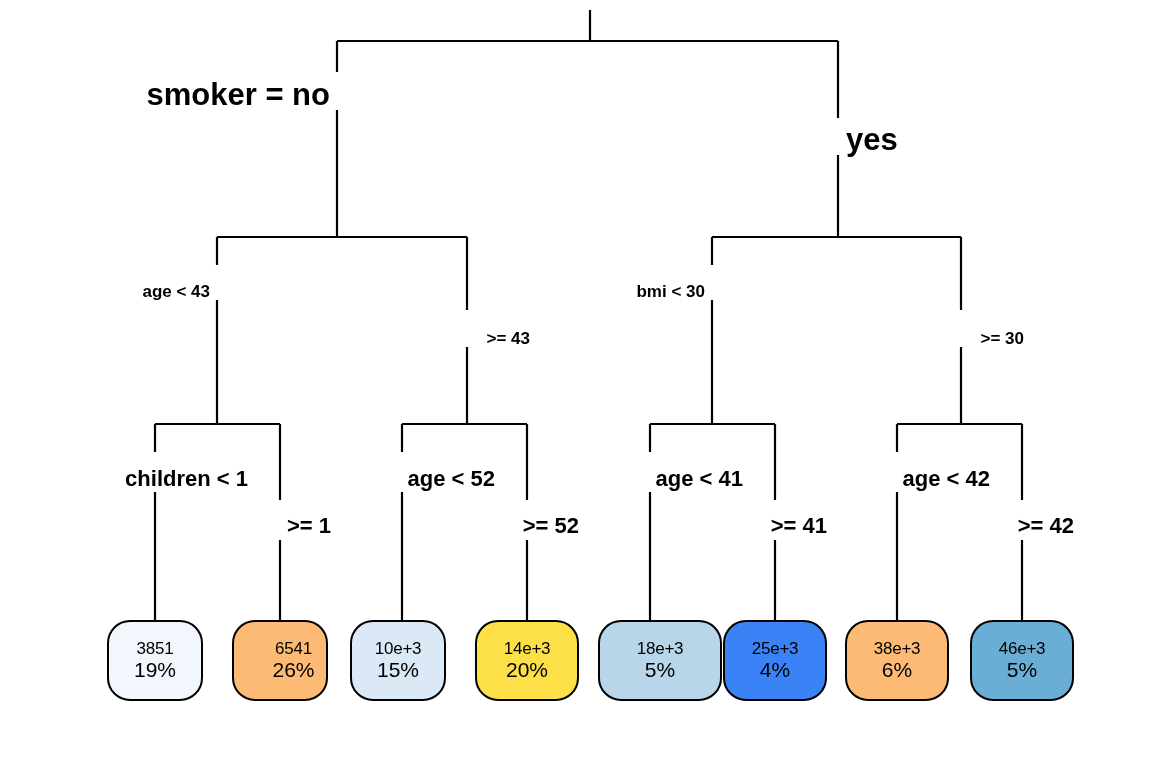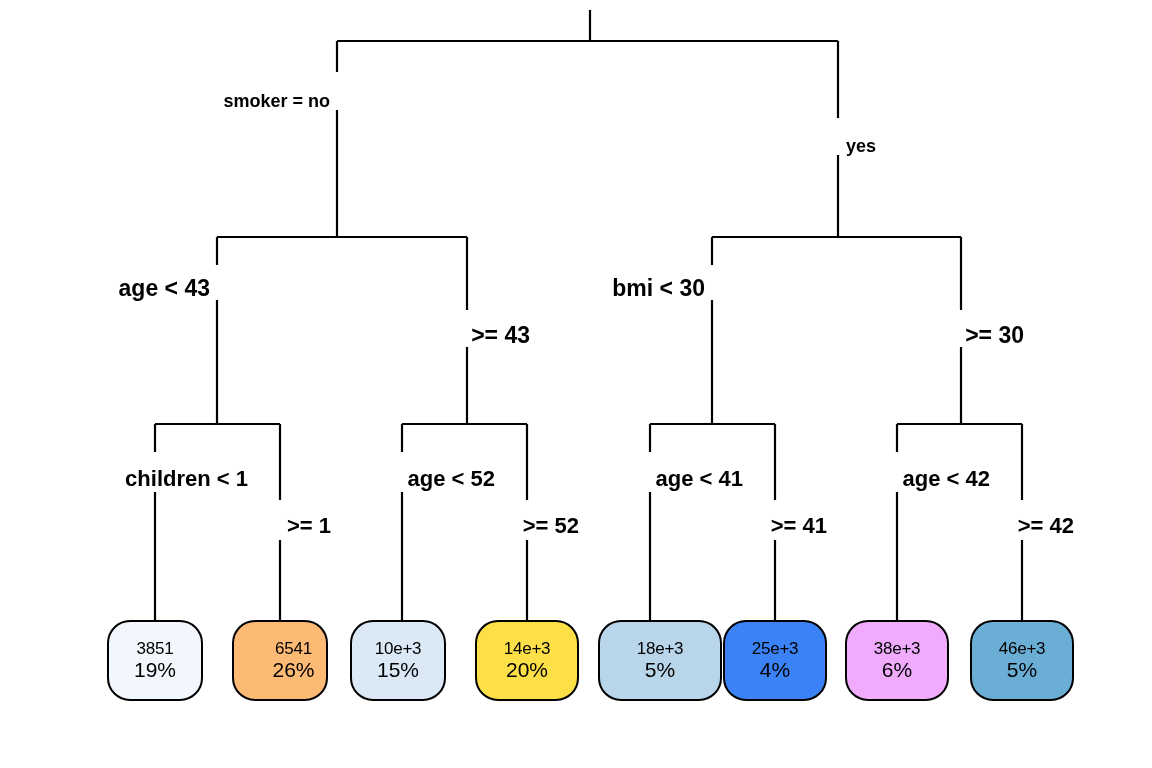--- a/index.html
+++ b/index.html
@@ -28,22 +28,22 @@
     height: 768px;
   }
   .split-label {
     position: absolute;
     font-family: "Liberation Sans", sans-serif;
     font-weight: bold;
     color: #000000;
     white-space: nowrap;
     line-height: 1;
   }
-  .split-label.lvl1 { font-size: 18px; }
-  .split-label.lvl2 { font-size: 23px; }
+  .split-label.lvl1 { font-size: 31px; }
+  .split-label.lvl2 { font-size: 17px; }
   .split-label.lvl3 { font-size: 22px; }
   .split-label.anchor-right { transform: translate(-100%, -100%); }
   .split-label.anchor-left  { transform: translate(0, -100%); }
 
   .leaf-node {
     position: absolute;
     box-sizing: border-box;
     border: 2.2px solid #000000;
     border-radius: 23px;
     display: flex;
@@ -167,21 +167,21 @@
   <div class="leaf-node" style="left:598px; top:620px; width:124px; height:81px; background:#b8d5e9;">
     <div class="leaf-value">18e+3</div>
     <div class="leaf-pct">5%</div>
   </div>
 
   <div class="leaf-node" style="left:723px; top:620px; width:104px; height:81px; background:#3b82f6;">
     <div class="leaf-value">25e+3</div>
     <div class="leaf-pct">4%</div>
   </div>
 
-  <div class="leaf-node" style="left:845px; top:620px; width:104px; height:81px; background:#f0abfc;">
+  <div class="leaf-node" style="left:845px; top:620px; width:104px; height:81px; background:#fdba74;">
     <div class="leaf-value">38e+3</div>
     <div class="leaf-pct">6%</div>
   </div>
 
   <div class="leaf-node" style="left:970px; top:620px; width:104px; height:81px; background:#6aaed6;">
     <div class="leaf-value">46e+3</div>
     <div class="leaf-pct">5%</div>
   </div>
 
 </div>

